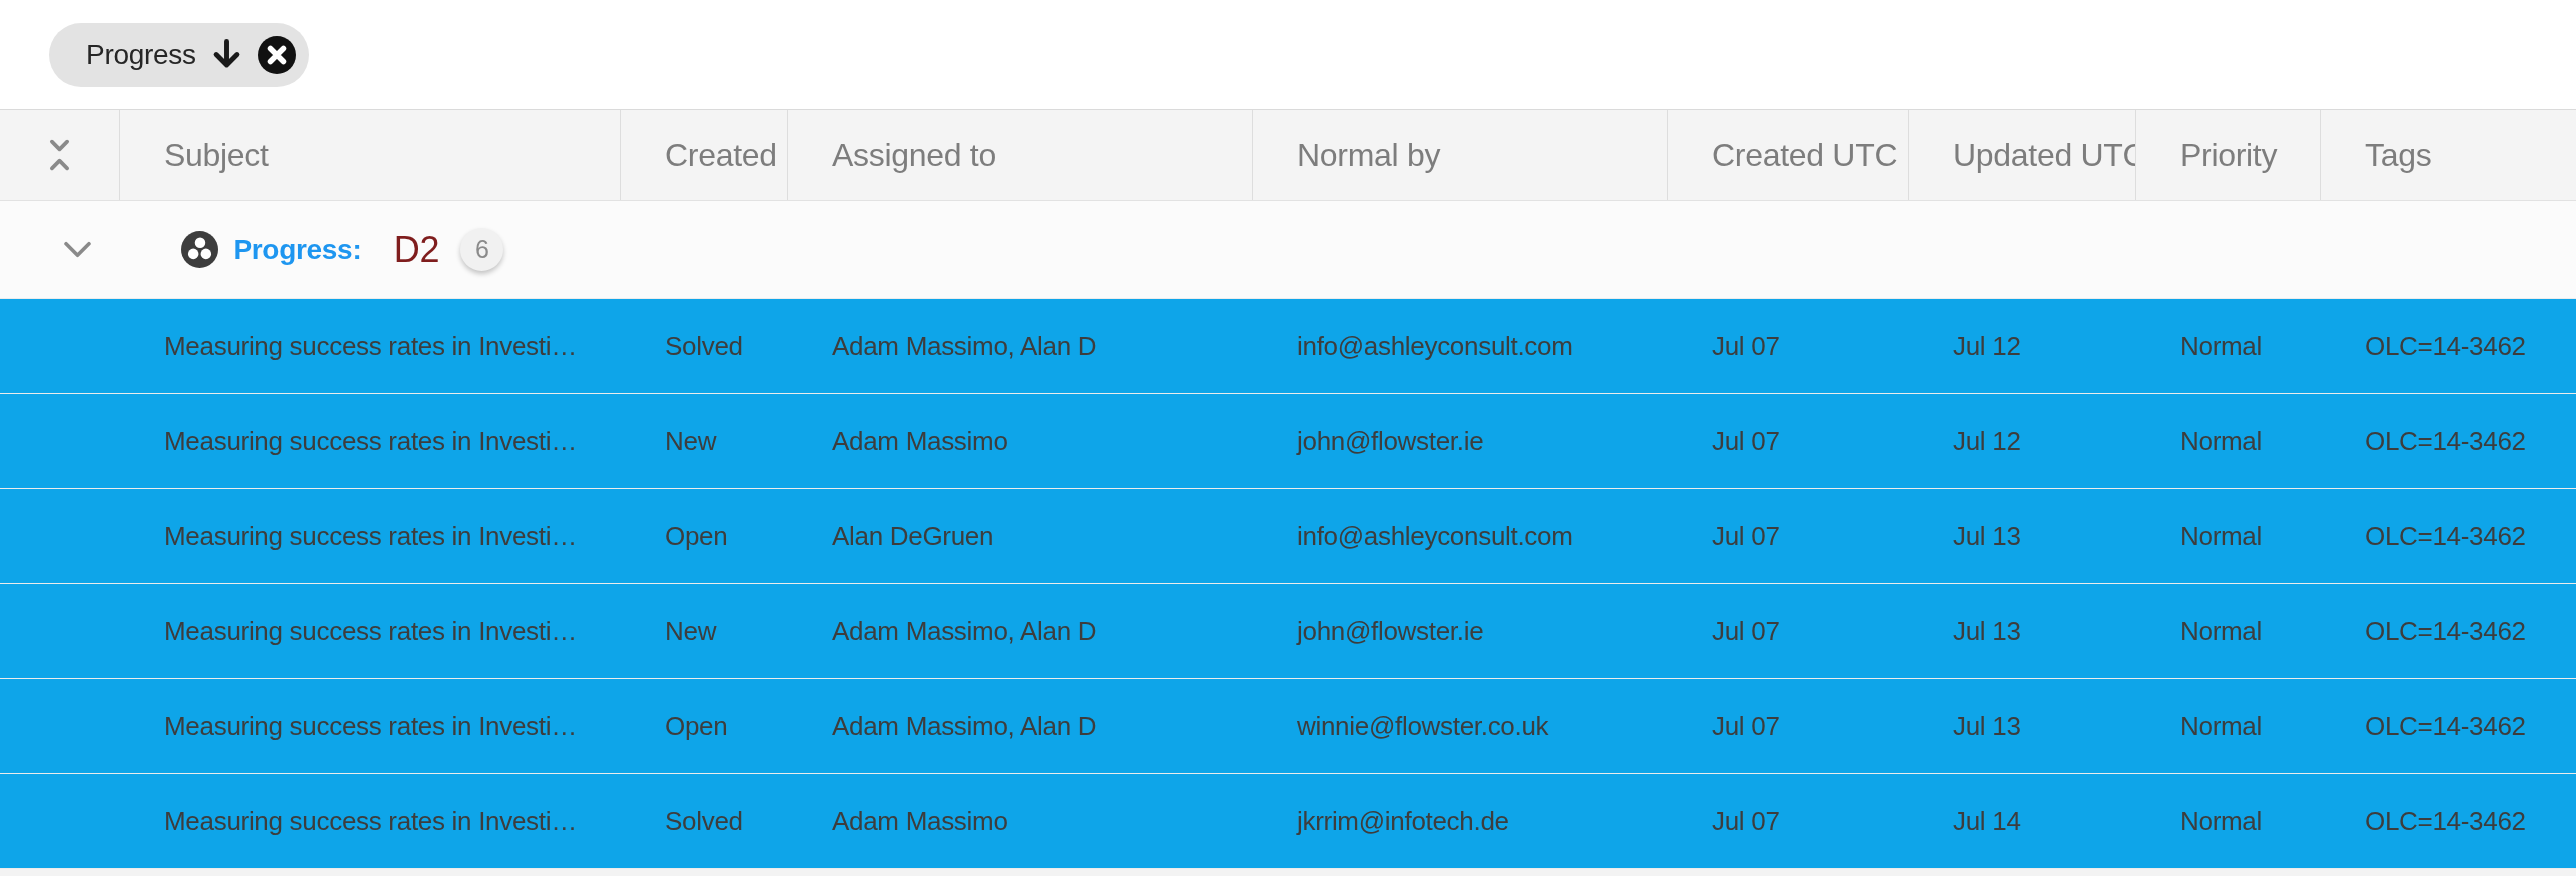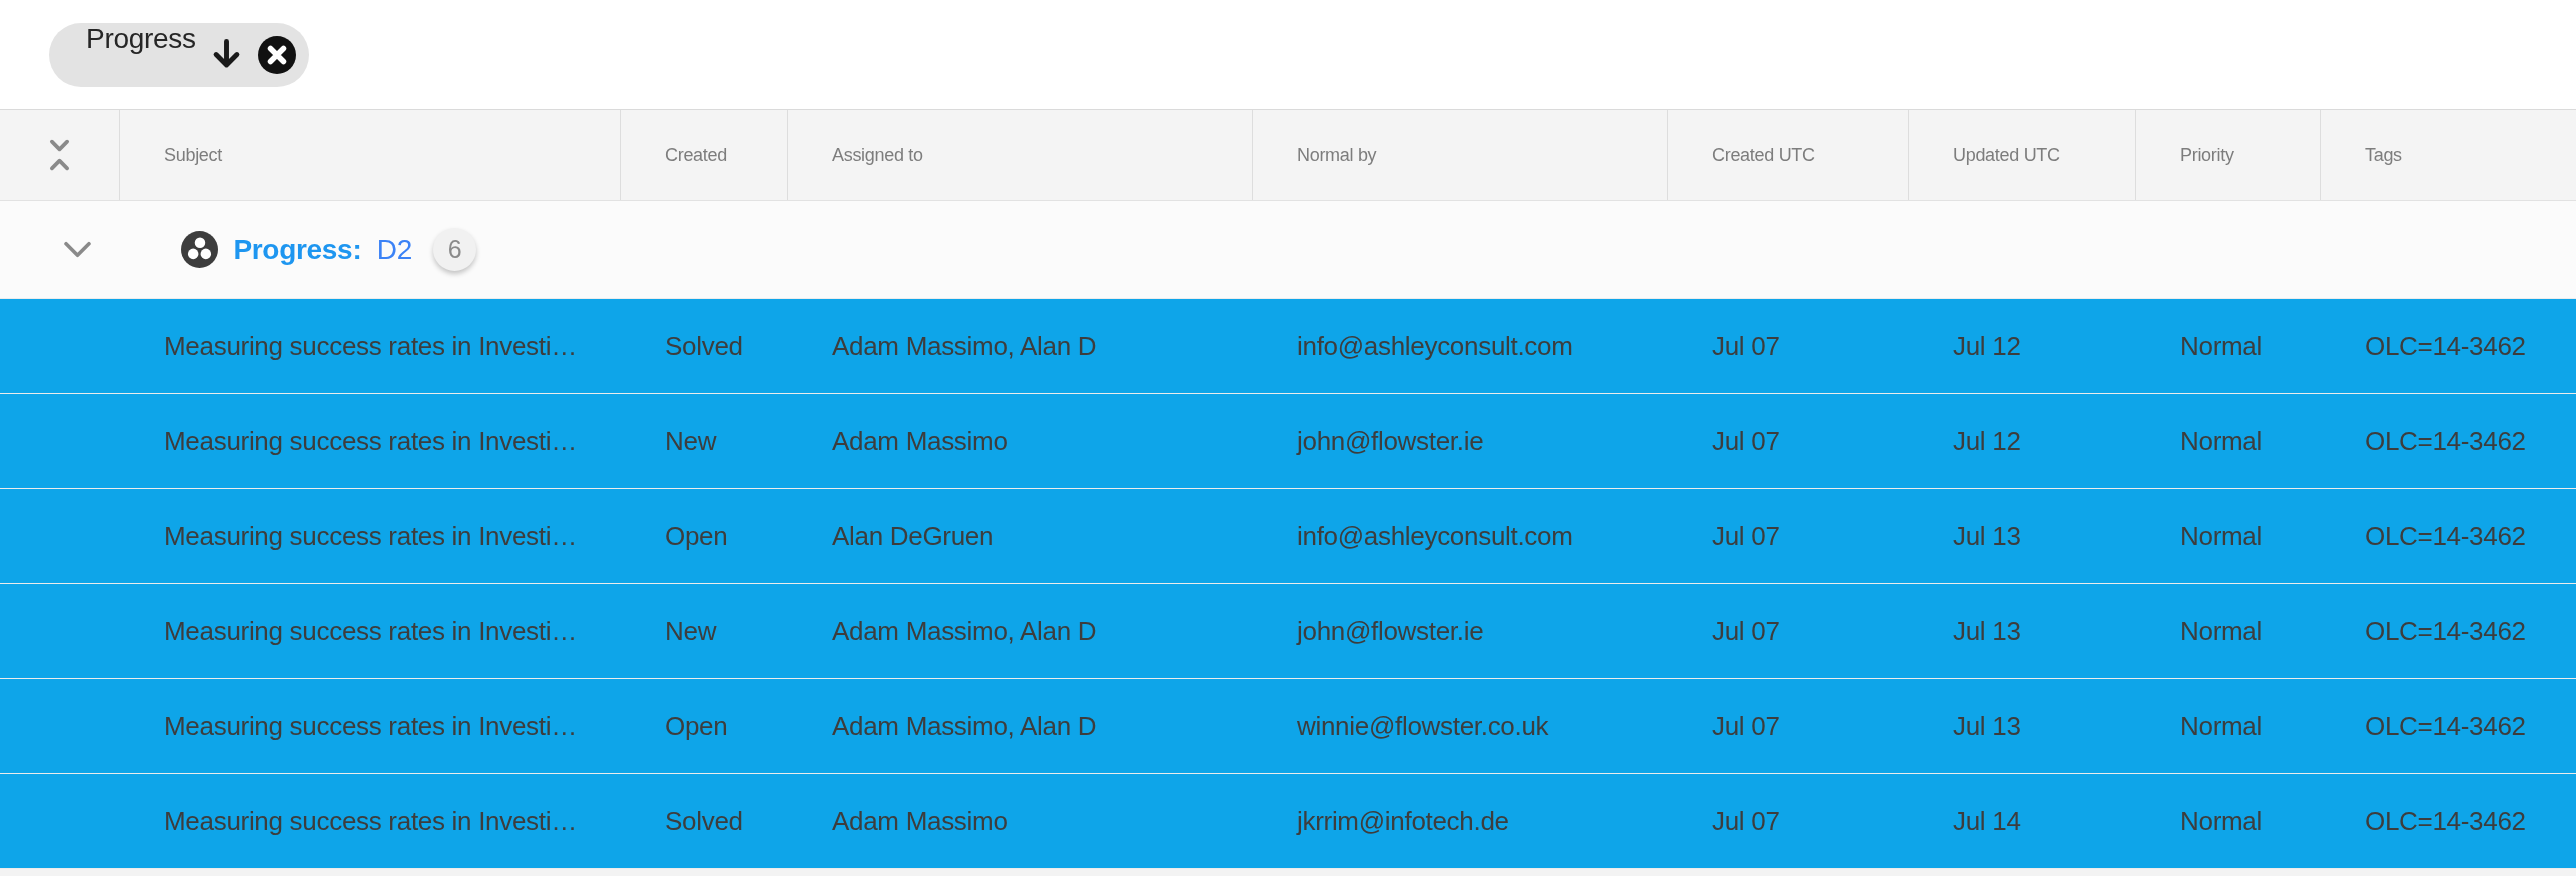--- a/index.html
+++ b/index.html
@@ -7,59 +7,59 @@
     width:2576px; height:877px;
     background:#ffffff;
     font-family:"Liberation Sans", sans-serif;
     overflow:hidden;
   }
   .page { width:2576px; height:877px; display:flex; flex-direction:column; }
 
   
   .filter-bar { height:109px; display:flex; align-items:center; padding-left:49px; background:#ffffff; flex:0 0 auto; }
   .chip {
-    display:inline-flex; 
+    display:inline-flex; align-items:center;
     background:#e3e3e3; border-radius:33px; height:64px;
     padding:0 12.5px 0 37px; gap:13px; cursor:pointer;
   }
   .chip-label { font-size:28px; color:#262626; letter-spacing:-0.3px; }
   .chip .sort-btn, .chip .close-btn { display:flex; align-items:center; justify-content:center; cursor:pointer; }
 
   
   .grid-cols {
     display:grid;
     grid-template-columns:120px 501px 167px 465px 415px 241px 227px 185px 1fr;
   }
   .table-header {
     height:92px; background:#f4f4f4;
     border-top:1.9px solid #dadada;
     border-bottom:1.9px solid #e2e2e2;
     flex:0 0 auto;
   }
   .th {
     display:flex; align-items:center;
     padding-left:44px;
-    font-size:18px; color:#7d7d7d; letter-spacing:-0.3px;
+    font-size:32px; color:#7d7d7d; letter-spacing:-0.3px;
     border-right:1.9px solid #dddddd;
     white-space:nowrap; overflow:hidden;
     cursor:pointer;
   }
   .th:last-child { border-right:none; }
   .th.icon-cell { justify-content:center; padding-left:0; }
 
   .group-row {
     height:98px; background:#fbfbfb;
     border-bottom:1.9px solid #ececec;
     display:grid; grid-template-columns:120px 1fr;
     align-items:center; flex:0 0 auto;padding-left:17px;
   }
   .group-toggle { display:flex; justify-content:center; align-items:center; cursor:pointer; }
   .group-content { display:flex; align-items:center; padding-left:44px; gap:15.4px; }
   .group-label { font-size:28px; font-weight:700; color:#1e96f0; letter-spacing:-0.3px; }
-  .group-value { font-size:28px; color:#3b82f6; letter-spacing:-0.3px; }
+  .group-value { font-size:36px; color:#7f1d1d; letter-spacing:-0.3px;margin-left:17px; }
   .count-badge {
     width:43px; height:43px; border-radius:50%;
     background:#f1f1f1; box-shadow:0 2.9px 5.8px rgba(0,0,0,0.22);
     display:flex; align-items:center; justify-content:center;
     font-size:25px; color:#8a8a8a; margin-left:5.8px;
   }
 
   .data-row {
     height:95px; align-items:center;
     border-bottom:1.9px solid #ececec;

